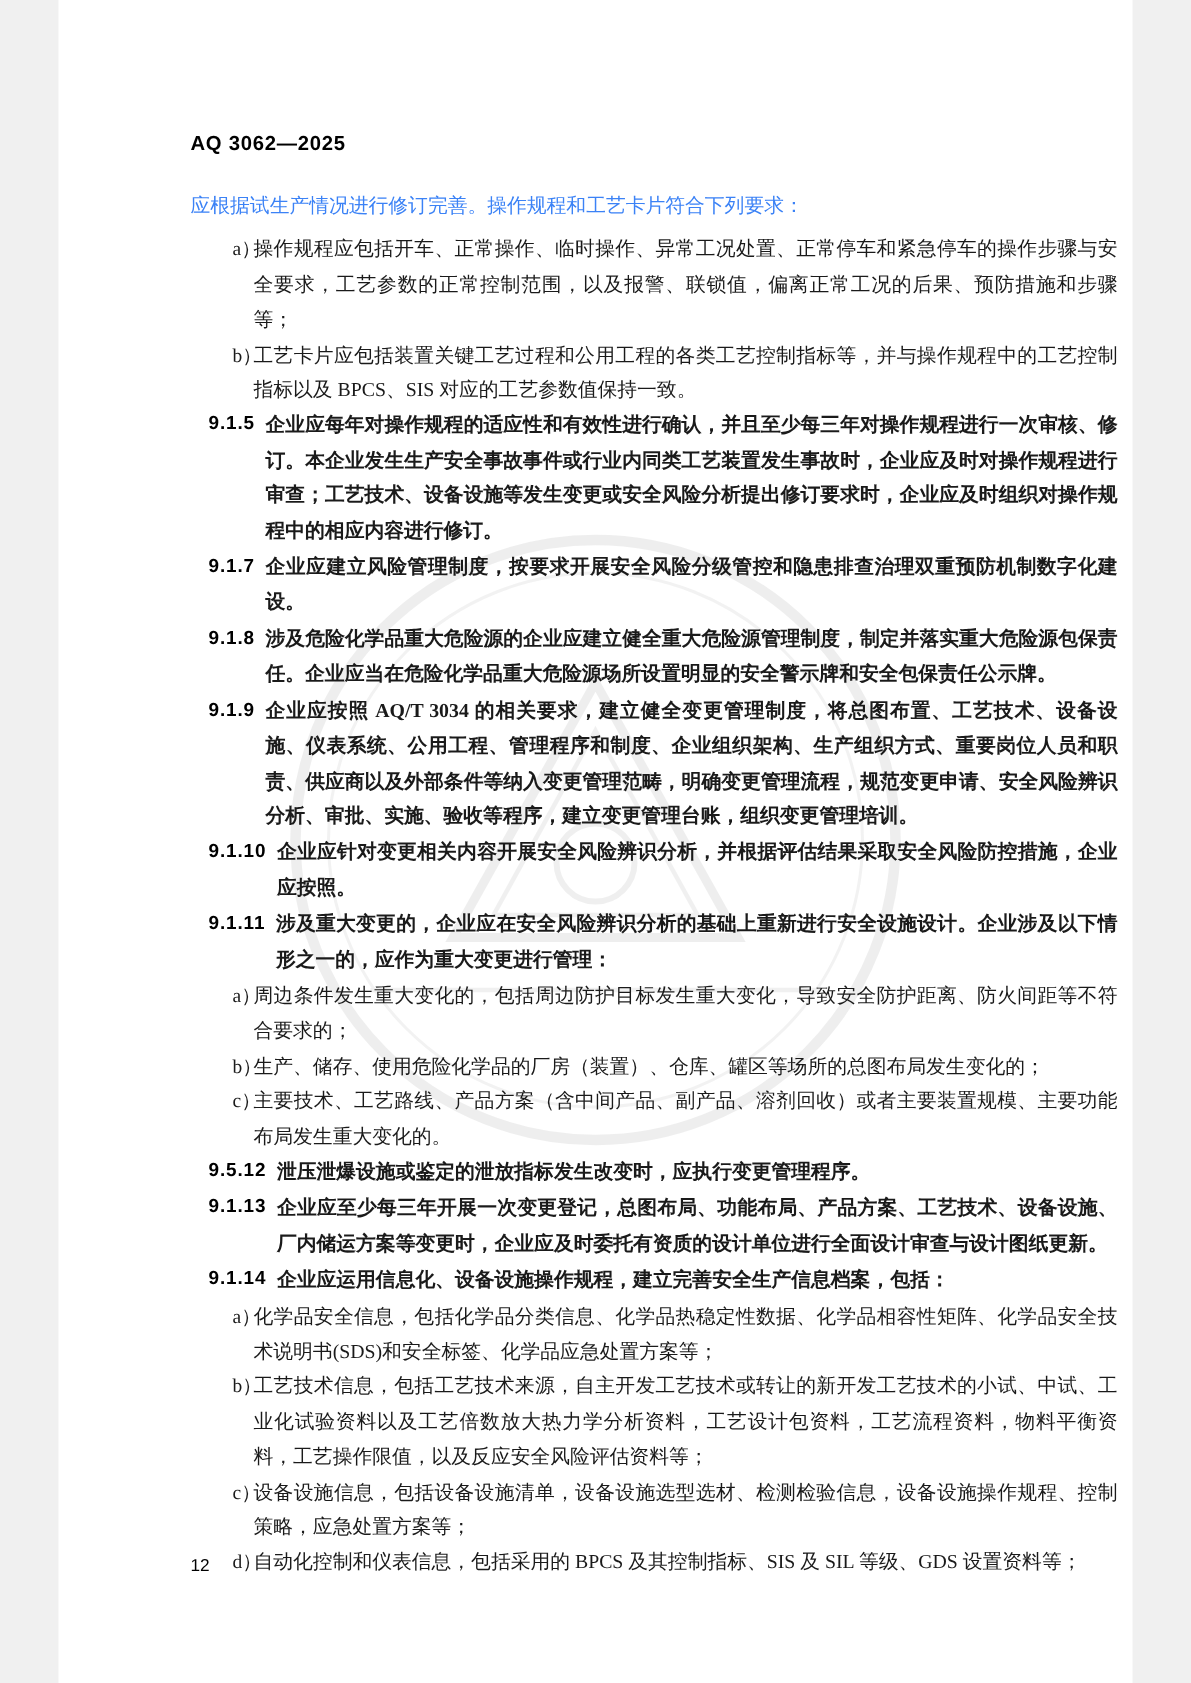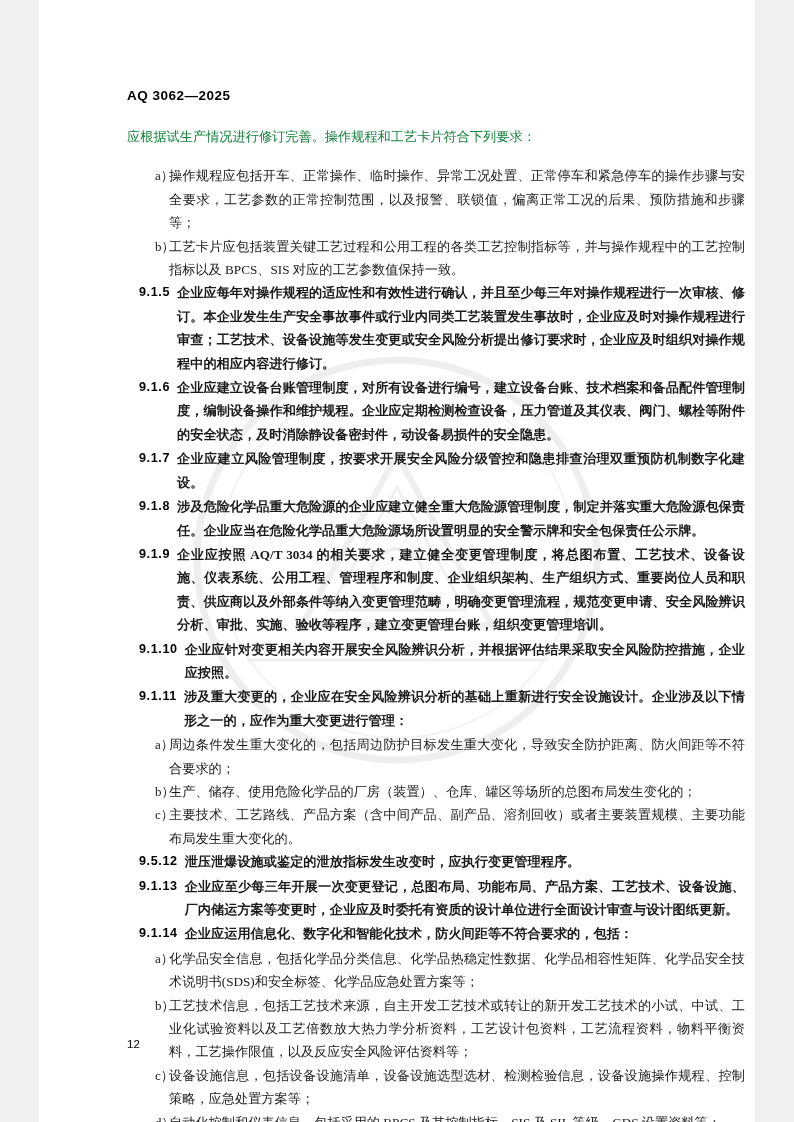--- a/index.html
+++ b/index.html
@@ -43,26 +43,26 @@
     letter-spacing: 0.5px;
     color: #000;
   }
   .body-area {
     position: absolute;
     left: 88px;
     top: 125px;
     width: 618px;
   }
   p.para {
-    margin: 0 0 16px 0;
+    margin: 0 0 6px 0;
     font-size: 13.2px;
     line-height: 23.4px;
     text-align: justify;
     text-justify: inter-ideograph;
-    color: #15803d;
+    color: #3b82f6;
   }
   p.first {
     text-indent: 0;
   }
   
   .clause {
     display: flex;
     align-items: flex-start;
     margin-bottom: 1px;
     margin-left: 12px;
@@ -149,24 +149,20 @@
       <div class="subitem">
         <span class="letter">b）</span>
         <span class="stxt">工艺卡片应包括装置关键工艺过程和公用工程的各类工艺控制指标等，并与操作规程中的工艺控制指标以及 BPCS、SIS 对应的工艺参数值保持一致。</span>
       </div>
 
       <div class="clause">
         <span class="num">9.1.5</span>
         <span class="txt">企业应每年对操作规程的适应性和有效性进行确认，并且至少每三年对操作规程进行一次审核、修订。本企业发生生产安全事故事件或行业内同类工艺装置发生事故时，企业应及时对操作规程进行审查；工艺技术、设备设施等发生变更或安全风险分析提出修订要求时，企业应及时组织对操作规程中的相应内容进行修订。</span>
       </div>
 
-      <div class="clause">
-        <span class="num">9.1.6</span>
-        <span class="txt">企业应建立设备台账管理制度，对所有设备进行编号，建立设备台账、技术档案和备品配件管理制度，编制设备操作和维护规程。企业应定期检测检查设备，压力管道及其仪表、阀门、螺栓等附件的安全状态，及时消除静设备密封件，动设备易损件的安全隐患。</span>
-      </div>
 
       <div class="clause">
         <span class="num">9.1.7</span>
         <span class="txt">企业应建立风险管理制度，按要求开展安全风险分级管控和隐患排查治理双重预防机制数字化建设。</span>
       </div>
 
       <div class="clause">
         <span class="num">9.1.8</span>
         <span class="txt">涉及危险化学品重大危险源的企业应建立健全重大危险源管理制度，制定并落实重大危险源包保责任。企业应当在危险化学品重大危险源场所设置明显的安全警示牌和安全包保责任公示牌。</span>
       </div>
@@ -204,21 +200,21 @@
         <span class="txt">泄压泄爆设施或鉴定的泄放指标发生改变时，应执行变更管理程序。</span>
       </div>
 
       <div class="clause">
         <span class="num">9.1.13</span>
         <span class="txt">企业应至少每三年开展一次变更登记，总图布局、功能布局、产品方案、工艺技术、设备设施、厂内储运方案等变更时，企业应及时委托有资质的设计单位进行全面设计审查与设计图纸更新。</span>
       </div>
 
       <div class="clause">
         <span class="num">9.1.14</span>
-        <span class="txt">企业应运用信息化、数字化和智能化技术，防火间距等不符合要求的，包括：</span>
+        <span class="txt">企业应运用信息化、设备设施操作规程，建立完善安全生产信息档案，包括：</span>
       </div>
 
       <div class="subitem">
         <span class="letter">a）</span>
         <span class="stxt">化学品安全信息，包括化学品分类信息、化学品热稳定性数据、化学品相容性矩阵、化学品安全技术说明书(SDS)和安全标签、化学品应急处置方案等；</span>
       </div>
       <div class="subitem">
         <span class="letter">b）</span>
         <span class="stxt">工艺技术信息，包括工艺技术来源，自主开发工艺技术或转让的新开发工艺技术的小试、中试、工业化试验资料以及工艺倍数放大热力学分析资料，工艺设计包资料，工艺流程资料，物料平衡资料，工艺操作限值，以及反应安全风险评估资料等；</span>
       </div>

